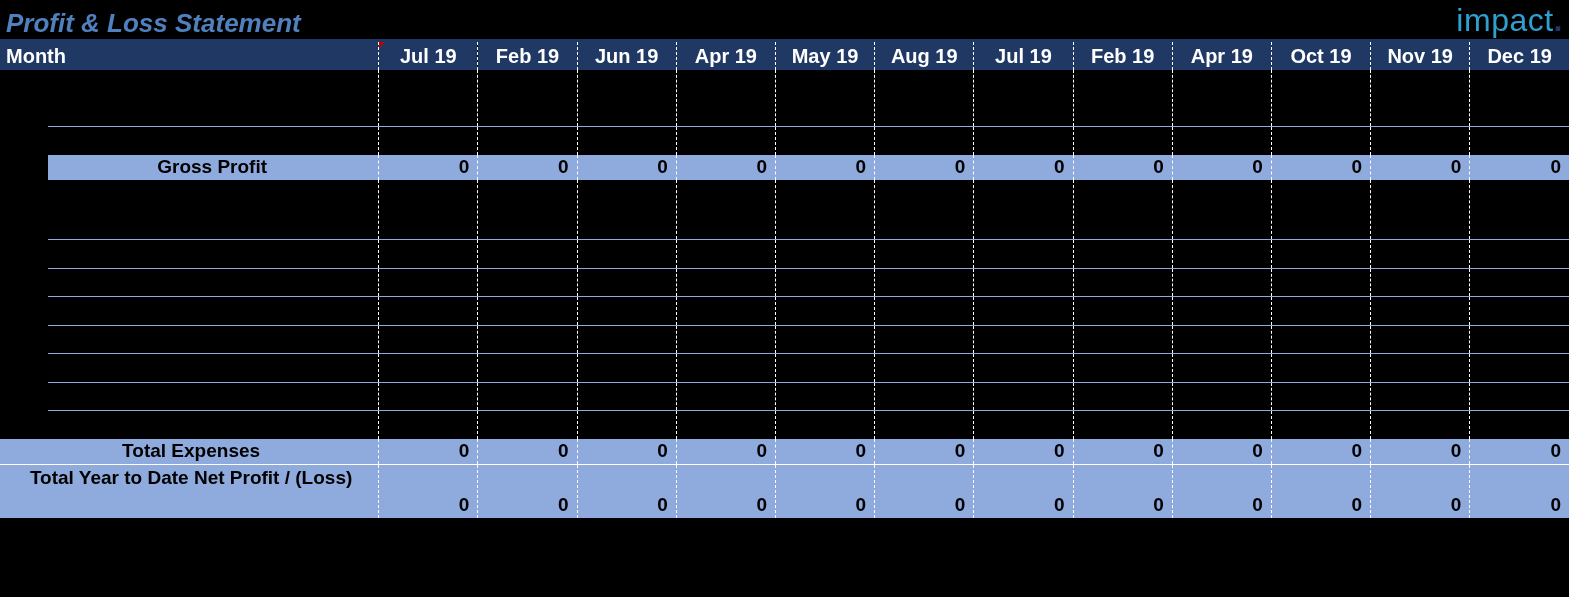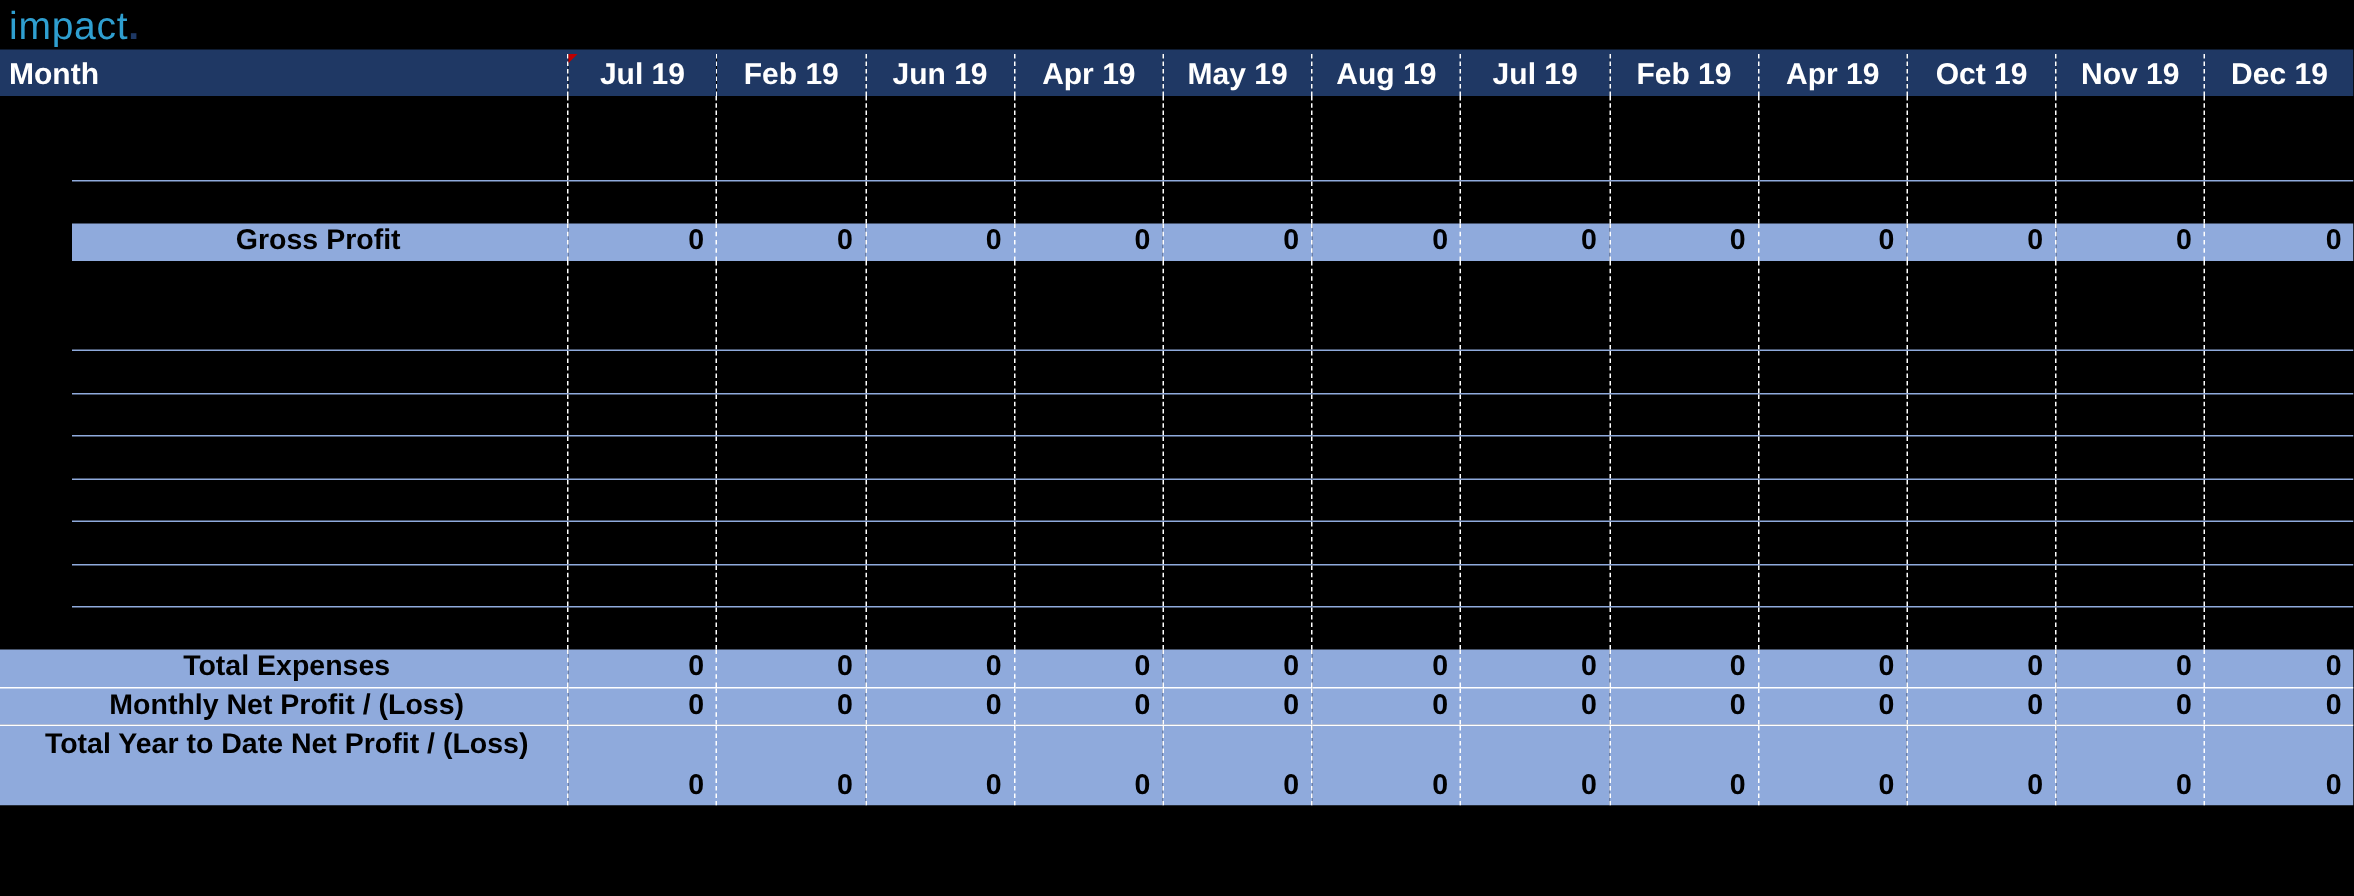--- a/index.html
+++ b/index.html
@@ -22,21 +22,21 @@
     padding: 2px 6px 0 6px;
     border-bottom: 3px solid #1f3864;
   }
   .title {
     font-size: 26px;
     font-weight: bold;
     color: #4e81bd;
     font-style: italic;
   }
   .logo {
-    font-size: 26px;
+    font-size: 32px;
     color: #2f9fd0;
     font-weight: 500;
     letter-spacing: 0.5px;
   }
   .logo .dot { color: #1e3864; font-weight: bold; }
   table {
     border-collapse: collapse;
     width: 100%;
     table-layout: fixed;
   }
@@ -126,20 +126,21 @@
     background: #000;
   }
   .sep-line td.stub { border-top: none; }
 </style>
 </head>
 <body>
 
 <div class="sheet">
 
   <div class="title-row">
+    <div class="title">Profit &amp; Loss Statement</div>
     <div class="logo">
       <span>impact</span><span class="dot">.</span>
     </div>
   </div>
 
   <table>
     <colgroup>
       <col class="first">
       <col class="month">
         <col class="month">
@@ -529,35 +530,20 @@
       <td>0</td>
       <td>0</td>
       <td>0</td>
       <td>0</td>
       <td>0</td>
       <td>0</td>
       <td>0</td>
       <td>0</td>
     </tr>
 
-    <tr class="blue-row full">
-      <td class="first-cell" style="border-top:1px solid #fff">Monthly Net Profit / (Loss)</td>
-      <td style="border-top:1px solid #fff">0</td>
-      <td style="border-top:1px solid #fff">0</td>
-      <td style="border-top:1px solid #fff">0</td>
-      <td style="border-top:1px solid #fff">0</td>
-      <td style="border-top:1px solid #fff">0</td>
-      <td style="border-top:1px solid #fff">0</td>
-      <td style="border-top:1px solid #fff">0</td>
-      <td style="border-top:1px solid #fff">0</td>
-      <td style="border-top:1px solid #fff">0</td>
-      <td style="border-top:1px solid #fff">0</td>
-      <td style="border-top:1px solid #fff">0</td>
-      <td style="border-top:1px solid #fff">0</td>
-    </tr>
 
     <tr class="blue-row full ytd-row">
       <td class="first-cell" style="border-top:1px solid #fff">Total Year to Date Net Profit / (Loss)</td>
       <td style="border-top:1px solid #fff">0</td>
       <td style="border-top:1px solid #fff">0</td>
       <td style="border-top:1px solid #fff">0</td>
       <td style="border-top:1px solid #fff">0</td>
       <td style="border-top:1px solid #fff">0</td>
       <td style="border-top:1px solid #fff">0</td>
       <td style="border-top:1px solid #fff">0</td>

